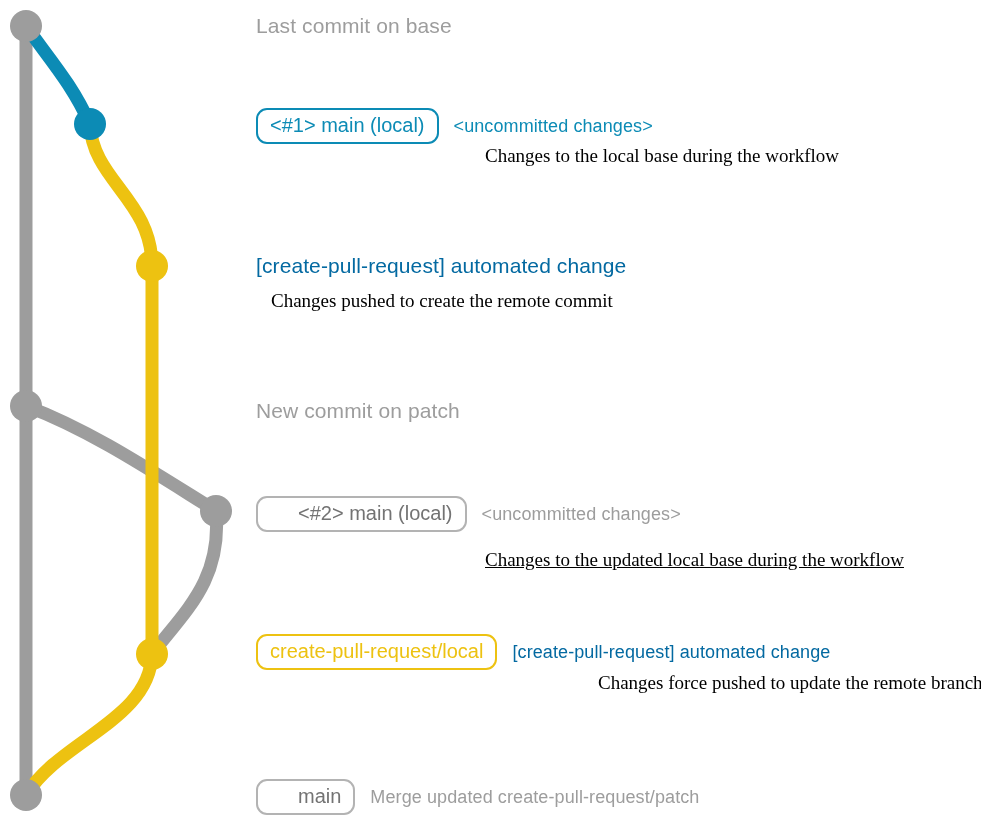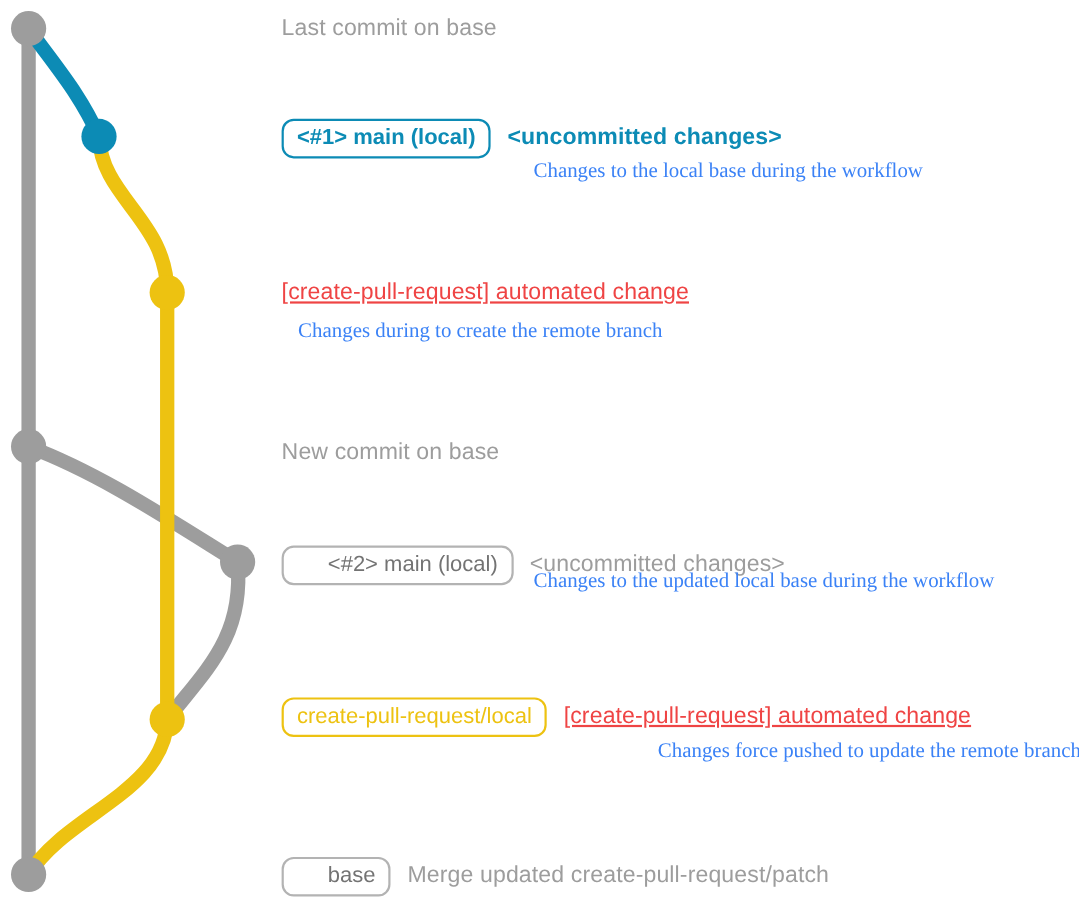--- a/index.html
+++ b/index.html
@@ -53,38 +53,38 @@
     padding: 4px 12px 5px 12px;
     font-family: "Liberation Sans", sans-serif;
     font-size: 20px;
     line-height: 23px;
     background: #ffffff;
     box-sizing: border-box;
   }
 
   .subject {
     font-family: "Liberation Sans", sans-serif;
-    font-size: 21px;
+    font-size: 18px;
     line-height: 26px;
     letter-spacing: 0.1px;
     margin-left: 15px;
   }
 
   .desc {
     position: absolute;
     font-family: "Liberation Serif", serif;
     font-size: 19px;
     line-height: 22px;
-    color: #3b82f6;
+    color: #000000;
     white-space: nowrap;
   }
 
   
   .c-blue   { color: #0c8bb5; }
-  .c-yellow { color: #ef4444; text-decoration: underline; }
+  .c-yellow { color: #0369a1; }
   .c-gray   { color: #9d9d9d; }
 
   .b-blue   { border-color: #0c8bb5; color: #0c8bb5; }
   .b-yellow { border-color: #edc211; color: #edc211; }
   .b-gray   { border-color: #b3b3b3; color: #737373; padding-left: 40px; }
 </style>
 </head>
 <body>
 
 <svg id="graph-layer" viewBox="0 0 981 827" width="981" height="827" xmlns="http://www.w3.org/2000/svg">
@@ -116,45 +116,45 @@
     <circle cx="26" cy="795" r="16" fill="#9d9d9d"></circle>
   </g>
 </svg>
 
 <div id="label-layer">
 
   <div class="row" style="left:256px; top:13px;">
     <span class="plain-title c-gray">Last commit on base</span>
   </div>
 
-  <div class="row" style="left:256px; top:108px;font-weight:bold;">
+  <div class="row" style="left:256px; top:108px;">
     <span class="badge b-blue">&lt;#1&gt; main (local)</span>
     <span class="subject c-blue">&lt;uncommitted changes&gt;</span>
   </div>
   <div class="desc" style="left:485px; top:145px;">Changes to the local base during the workflow</div>
 
   <div class="row" style="left:256px; top:253px;">
     <span class="plain-title c-yellow">[create-pull-request] automated change</span>
   </div>
-  <div class="desc" style="left:271px; top:290px;">Changes during to create the remote branch</div>
+  <div class="desc" style="left:271px; top:290px;">Changes pushed to create the remote commit</div>
 
   <div class="row" style="left:256px; top:398px;">
-    <span class="plain-title c-gray">New commit on base</span>
+    <span class="plain-title c-gray">New commit on patch</span>
   </div>
 
   <div class="row" style="left:256px; top:496px;">
     <span class="badge b-gray">&lt;#2&gt; main (local)</span>
     <span class="subject c-gray">&lt;uncommitted changes&gt;</span>
   </div>
-  <div class="desc" style="left:485px; top:518px;">Changes to the updated local base during the workflow</div>
+  <div class="desc" style="left:485px; top:549px;text-decoration:underline;">Changes to the updated local base during the workflow</div>
 
   <div class="row" style="left:256px; top:634px;">
     <span class="badge b-yellow">create-pull-request/local</span>
     <span class="subject c-yellow">[create-pull-request] automated change</span>
   </div>
   <div class="desc" style="left:566px; top:672px;margin-left:32px;">Changes force pushed to update the remote branch</div>
 
   <div class="row" style="left:256px; top:779px;">
-    <span class="badge b-gray">base</span>
+    <span class="badge b-gray">main</span>
     <span class="subject c-gray">Merge updated create-pull-request/patch</span>
   </div>
 
 </div>
 
 </body></html>

